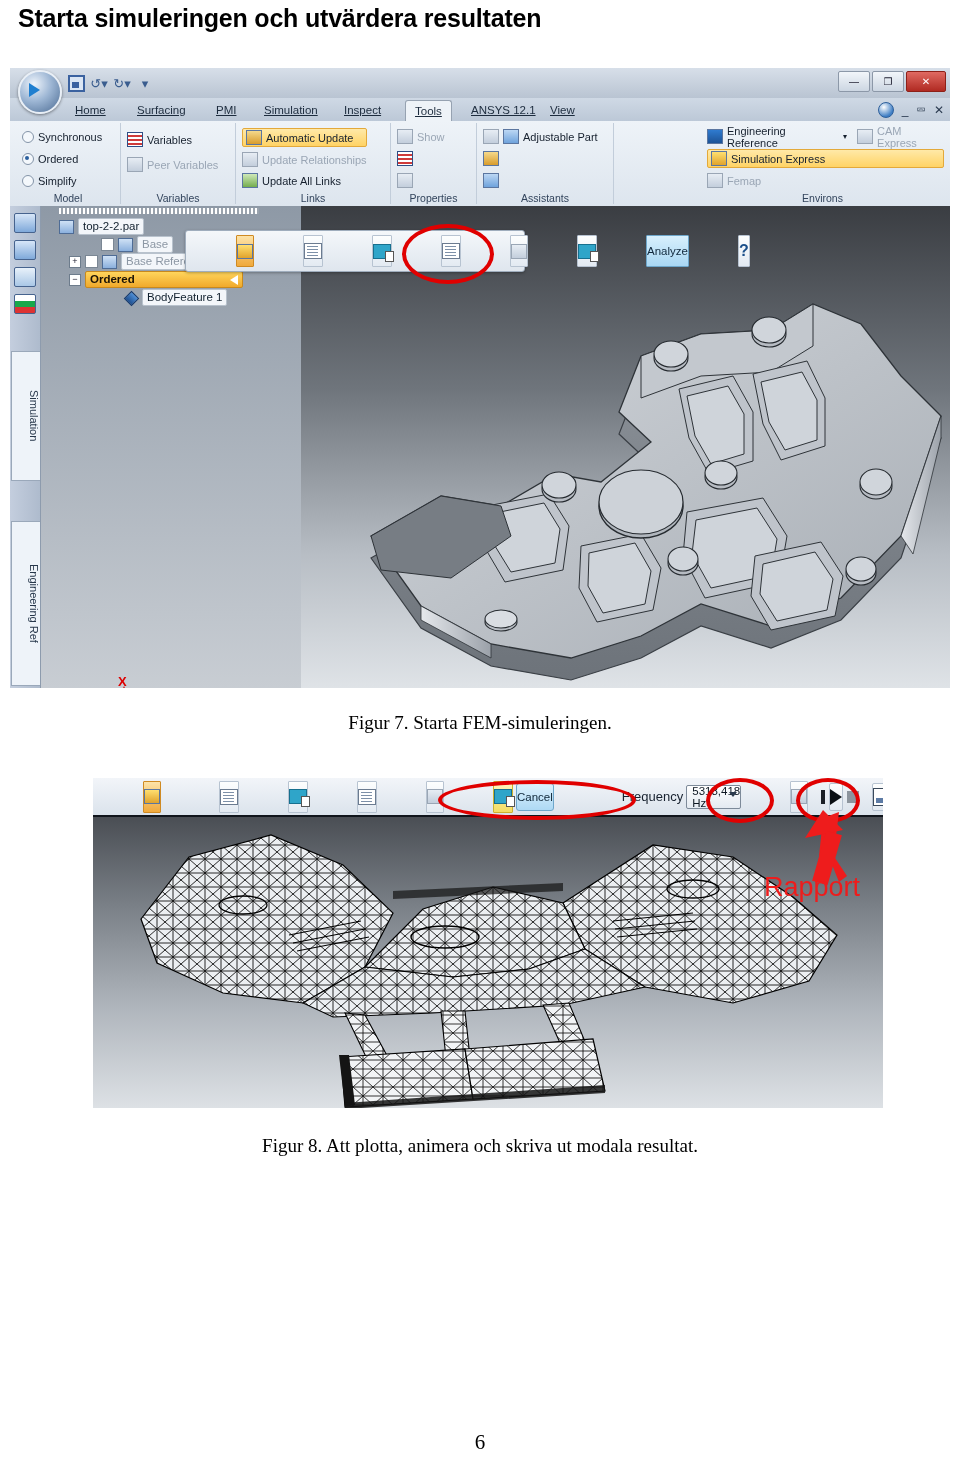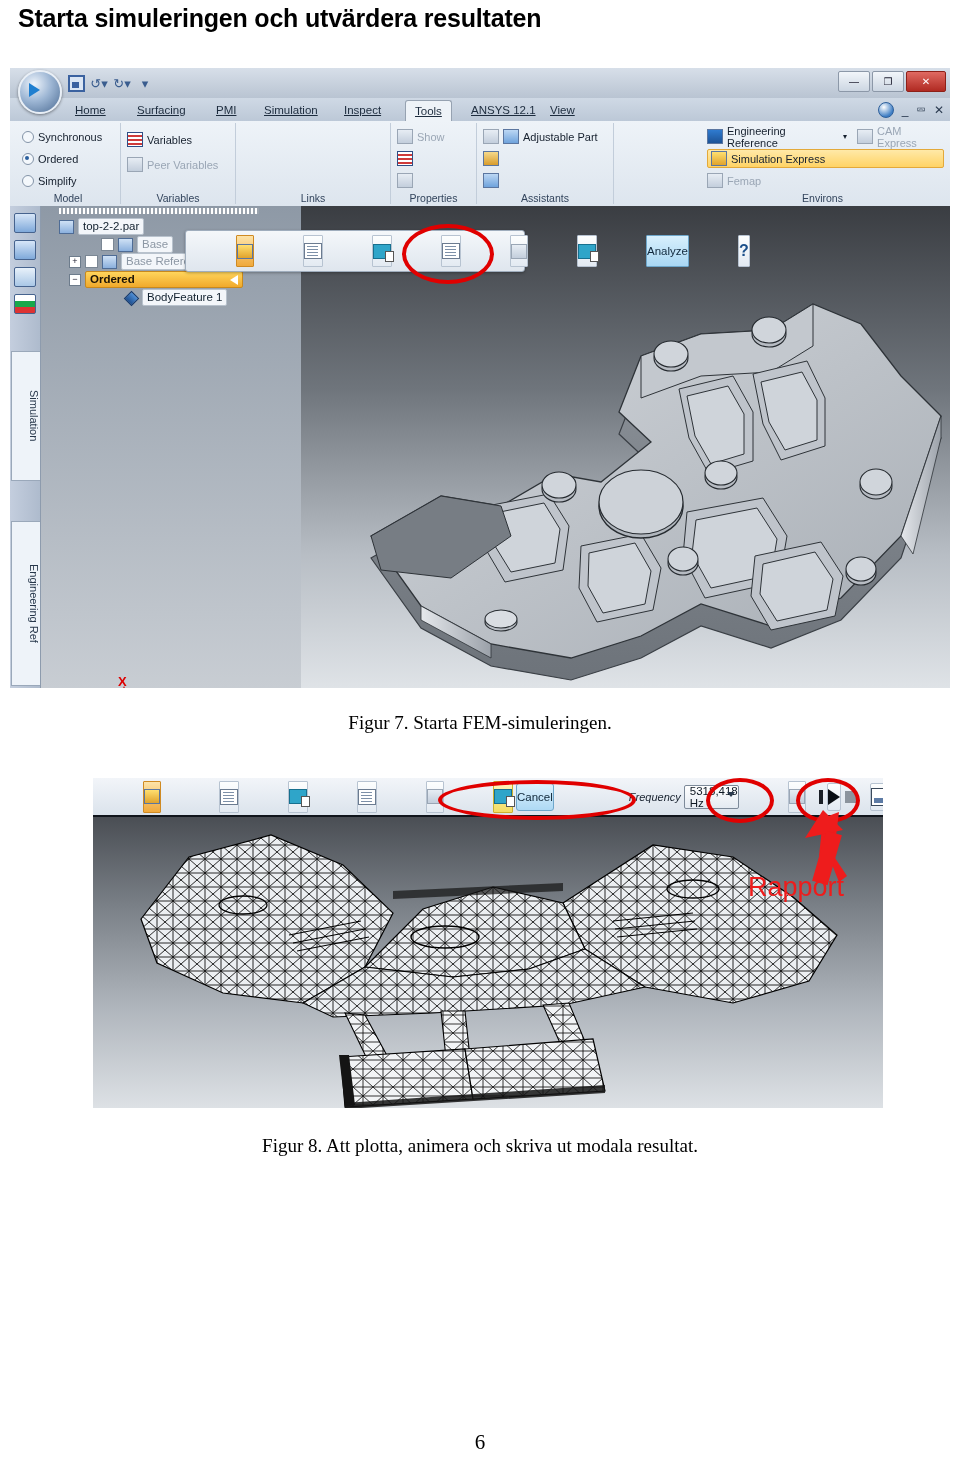--- a/index.html
+++ b/index.html
@@ -170,21 +170,21 @@
     display:flex;align-items:center;padding:0 4px;gap:3px;
   }
   .fem-view{
     position:absolute;left:0;top:39px;width:790px;height:291px;
     background:linear-gradient(#4a4e54 0%,#797f86 30%,#b0b6bd 66%,#dde1e5 100%);
   }
   .sepv{width:1px;height:24px;background:#aab4c1;margin:0 3px;}
   .cancelbtn{width:62px;height:26px;border:1px solid #6ea7cb;border-radius:3px;
      background:linear-gradient(#dcf1fd,#aed9f4);font-size:11.5px;color:#0f2738;
      display:flex;align-items:center;justify-content:center;}
-  .freq-label{font-size:11px;color:#17212e;margin-left:14px;font-style:italic;}
+  .freq-label{font-size:13px;color:#17212e;margin-left:7px;}
   .freq-combo{
     width:120px;height:22px;border:1px solid #7d8a99;border-radius:2px;
     background:linear-gradient(#ffffff,#e4eaf1);display:flex;align-items:center;
     font-size:11.5px;color:#0d1722;padding-left:5px;position:relative;
   }
   .freq-combo .arrow{position:absolute;right:3px;top:6px;width:0;height:0;
      border-top:5px solid #2b3a4d;border-left:4px solid transparent;border-right:4px solid transparent;}
   .pbtn{width:26px;height:26px;border:1px solid #b7c3d1;border-radius:2px;
      background:linear-gradient(#fdfefe,#e3eaf2);display:flex;align-items:center;justify-content:center;}
   .pbtn.noborder{border-color:transparent;background:none;}
@@ -192,21 +192,21 @@
   .sq-stop{width:12px;height:12px;background:#8c949d;}
   .bar-pause{width:4px;height:14px;background:#1a1f26;}
   .rep-glyph{width:16px;height:16px;background:#fff;border:1px solid #3b4a5c;position:relative;}
   .rep-glyph:after{content:"";position:absolute;left:2px;top:9px;width:11px;height:5px;background:#5d7ba5;}
   .floppy{width:17px;height:16px;background:linear-gradient(#7ea3d4,#2e5c9c);border:1px solid #1d3f70;position:relative;}
   .floppy:after{content:"";position:absolute;left:4px;top:8px;width:9px;height:7px;background:#eaf1f9;}
   
   .ellipse{position:absolute;border:4px solid #e00000;border-radius:50%;}
   .rapport{
     position:absolute;font-family:"Liberation Sans",sans-serif;
-    font-size:27px;color:#ee1c1c;font-weight:normal;
+    font-size:27px;color:#ee1c1c;font-weight:normal;padding-left:16px;
   }
   .pagenum{
     position:absolute;left:0;top:1430px;width:960px;text-align:center;
     font-family:"Liberation Serif",serif;font-size:21px;color:#000;
   }
   .axis-triad{position:absolute;left:88px;top:604px;width:95px;height:80px;}
 </style>
 </head>
 <body>
 
@@ -276,20 +276,34 @@
         </div>
         <div class="ritem dim">
           <span class="micon gray"></span>
           <span>Peer Variables</span>
         </div>
       </div>
       <div class="rglabel">Variables</div>
     </div>
 
     <div class="rgroup" style="left:226px;width:154px">
+      <div style="position:absolute;left:6px;top:5px;display:flex;flex-direction:column;gap:4px">
+        <div class="ritem hl">
+          <span class="micon"></span>
+          <span>Automatic Update</span>
+        </div>
+        <div class="ritem dim">
+          <span class="micon gray"></span>
+          <span>Update Relationships</span>
+        </div>
+        <div class="ritem">
+          <span class="micon green"></span>
+          <span>Update All Links</span>
+        </div>
+      </div>
       <div class="rglabel">Links</div>
     </div>
 
     <div class="rgroup" style="left:381px;width:85px">
       <div style="position:absolute;left:6px;top:5px;display:flex;flex-direction:column;gap:5px">
         <div class="ritem dim">
           <span class="micon gray"></span>
           <span>Show</span>
         </div>
         <div class="ritem">

